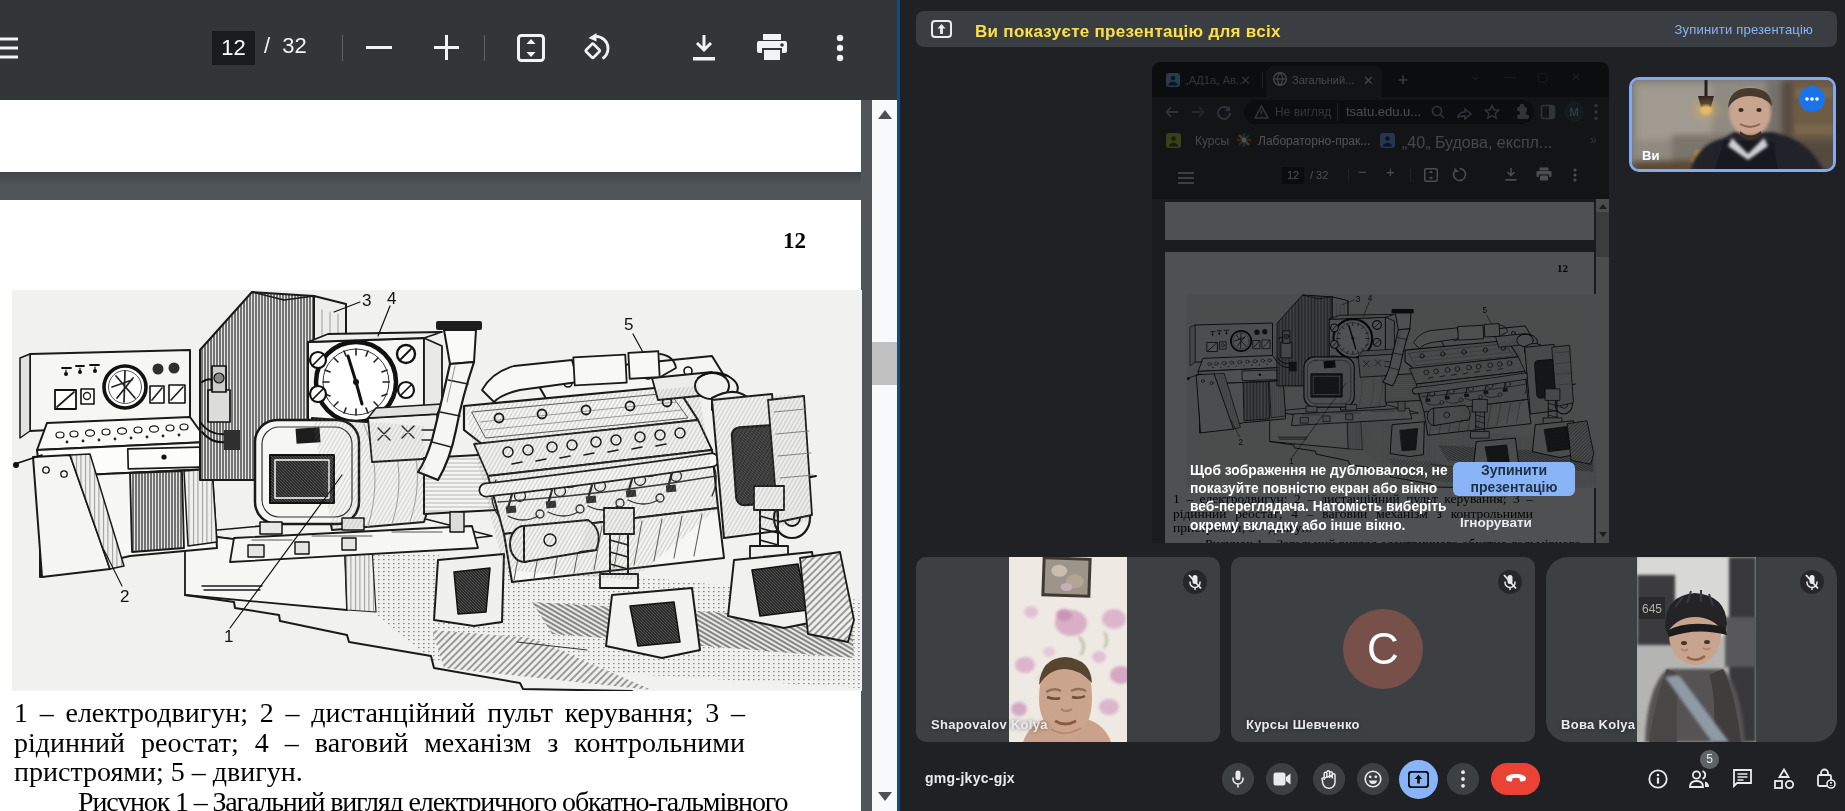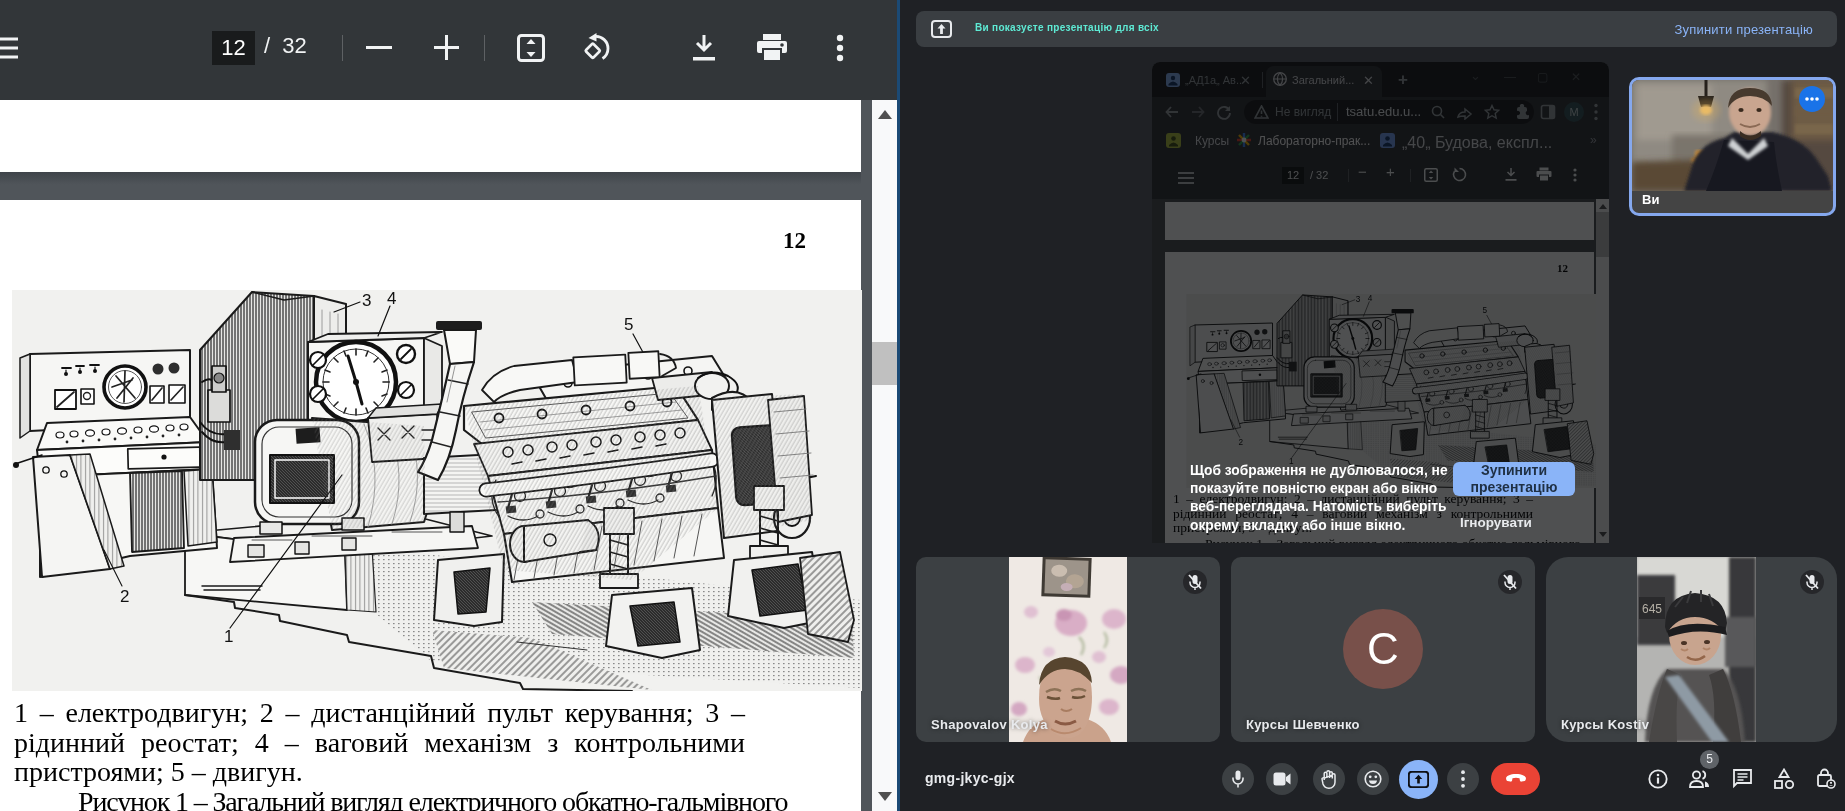--- a/index.html
+++ b/index.html
@@ -24,29 +24,29 @@
 
 #sb { position:absolute; left:872px; top:100px; width:25px; height:711px; background:#f8f9fa; }
 #sb-thumb { position:absolute; left:0; top:242px; width:25px; height:43px; background:#c0c0c0; }
 .sb-arrow { position:absolute; left:6px; width:0; height:0; border-left:7px solid transparent; border-right:7px solid transparent; }
 
 
 #meet { position:absolute; left:897px; top:0; width:948px; height:811px; background:#1f2125; border-left:3px solid #1b4a75; }
 
 #banner { position:absolute; left:916px; top:11px; width:921px; height:36px; background:#3a3e42; border-radius:8px; }
 #banner-icon { position:absolute; left:15px; top:9px; width:21px; height:18px; border:2px solid #e8eaed; border-radius:4px; }
-#banner-text { position:absolute; left:51px; top:11px; color:#5eead4; font-size:10px; font-weight:bold; letter-spacing:.3px;padding-left:8px; }
+#banner-text { position:absolute; left:51px; top:11px; color:#fde047; font-size:17px; font-weight:bold; letter-spacing:.3px;padding-left:8px; }
 #banner-link { position:absolute; right:24px; top:11px; color:#8ab4f8; font-size:13px; font-weight:normal; letter-spacing:.2px; }
 
 
 #pv { position:absolute; left:1152px; top:62px; width:457px; height:481px; background:#35363a; border-radius:8px 8px 0 0; overflow:hidden; }
 #pv-dim { position:absolute; left:0; top:0; width:457px; height:481px; background:rgba(4,5,7,0.70); }
 
 
-#self { position:absolute; left:1629px; top:77px; width:207px; height:139px; border-radius:10px; border:3px solid #85a8ee; overflow:hidden; background:#444; }
+#self { position:absolute; left:1629px; top:77px; width:207px; height:95px; border-radius:10px; border:3px solid #85a8ee; overflow:hidden; background:#444; }
 
 
 .tile { position:absolute; top:557px; height:185px; background:#3c4043; border-radius:10px; overflow:hidden; }
 .name { position:absolute; left:15px; bottom:10px; color:#e8eaed; font-size:13px; font-weight:bold; letter-spacing:.3px; text-shadow:0 0 4px rgba(0,0,0,.5); }
 .micoff { position:absolute; top:13px; right:13px; width:24px; height:24px; background:rgba(32,33,36,.8); border-radius:50%; }
 
 
 #meetcode { position:absolute; left:925px; top:770px; color:#e8eaed; font-size:14px; font-weight:bold; letter-spacing:.3px; }
 .cbtn { position:absolute; top:763px; width:32px; height:32px; border-radius:50%; background:#3c4043; }
 </style>
@@ -752,21 +752,21 @@
 
       <ellipse cx="58" cy="78" rx="26" ry="30" fill="#c8a48e"></ellipse>
       <path d="M28 70 Q28 38 58 36 Q88 38 90 66 L88 76 Q76 60 58 60 Q40 60 30 76 Z" fill="#242426"></path>
       <path d="M30 74 Q50 62 88 70 L90 78 Q60 70 32 80 Z" fill="#1c1c1e"></path>
       <path d="M38 50 l8 -10 M50 46 l4 -12 M64 45 l0 -12 M76 49 l-4 -12" stroke="#3a3a3c" stroke-width="2"></path>
       <ellipse cx="47" cy="86" rx="3" ry="2" fill="#4a3426"></ellipse>
       <ellipse cx="70" cy="85" rx="3" ry="2" fill="#4a3426"></ellipse>
       <path d="M50 100 q9 6 18 -1" stroke="#93664a" stroke-width="2.5" fill="none"></path>
       <path d="M44 92 q4 3 7 0 M66 91 q4 3 7 0" stroke="#b08468" stroke-width="2" fill="none"></path>
     </svg>
-    <div class="name">Курсы Kostiv</div>
+    <div class="name">Вова Kolya</div>
     <div class="micoff">
         <svg style="position:absolute;left:4px;top:3px" width="16" height="18" viewBox="0 0 16 18">
           <g stroke="#e8eaed" stroke-width="1.5" fill="none">
             <rect x="5.5" y="2" width="5" height="9" rx="2.5" fill="#e8eaed" stroke="none"></rect>
             <path d="M3 8.5 v1 a5 5 0 0 0 10 0 v-1 M8 14.5 v2.5"></path>
             <path d="M2 2 L14 15.5" stroke-width="1.8"></path>
           </g>
         </svg>
       </div>
   </div>

